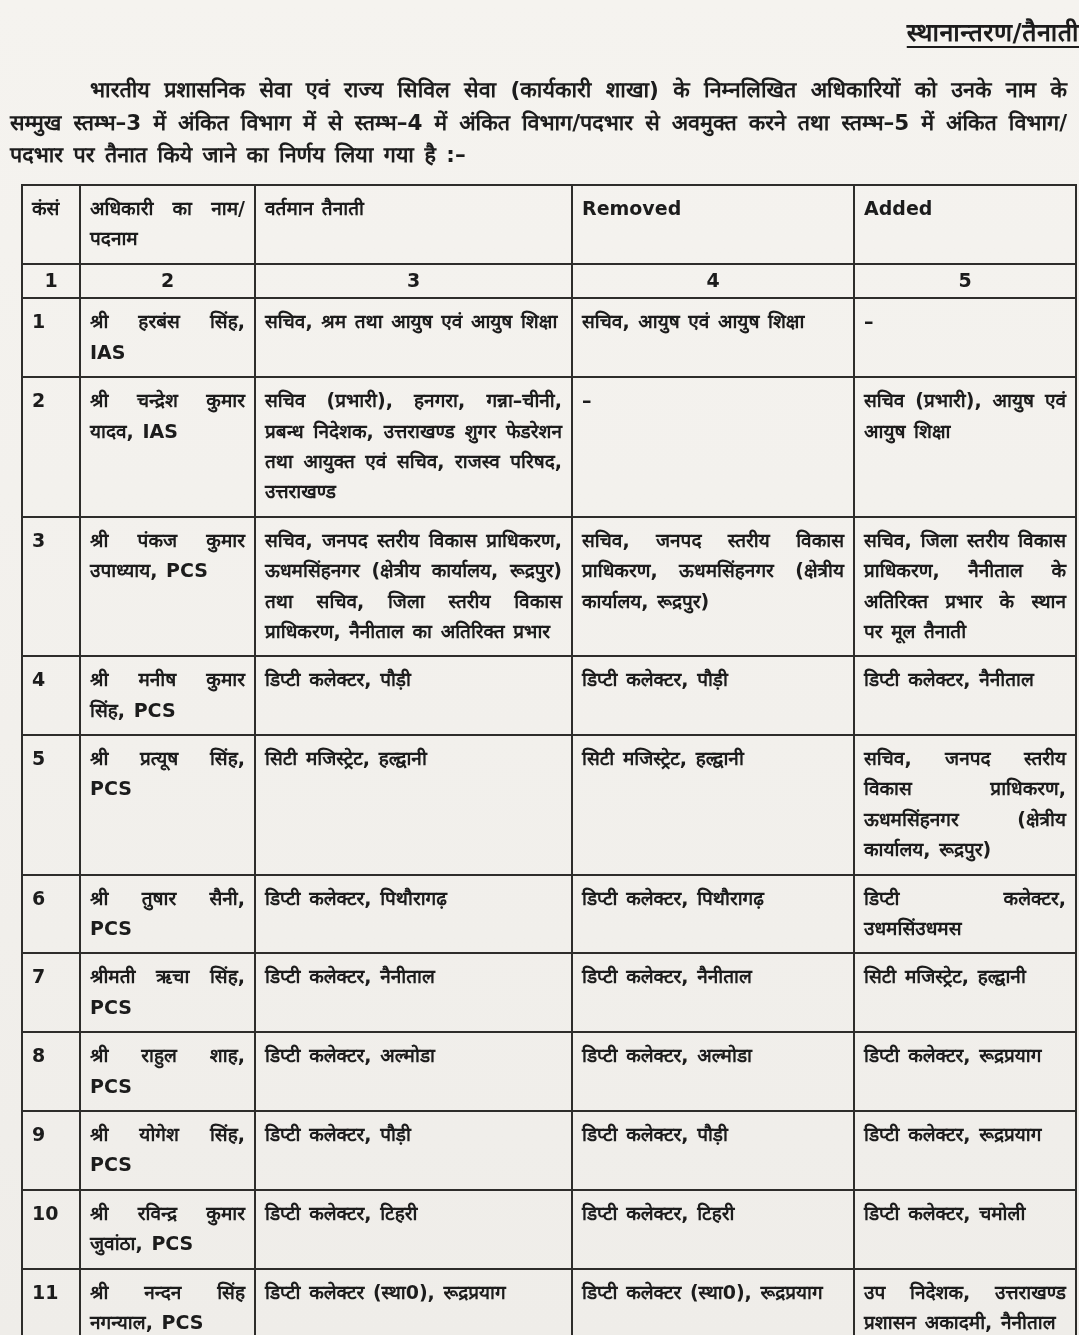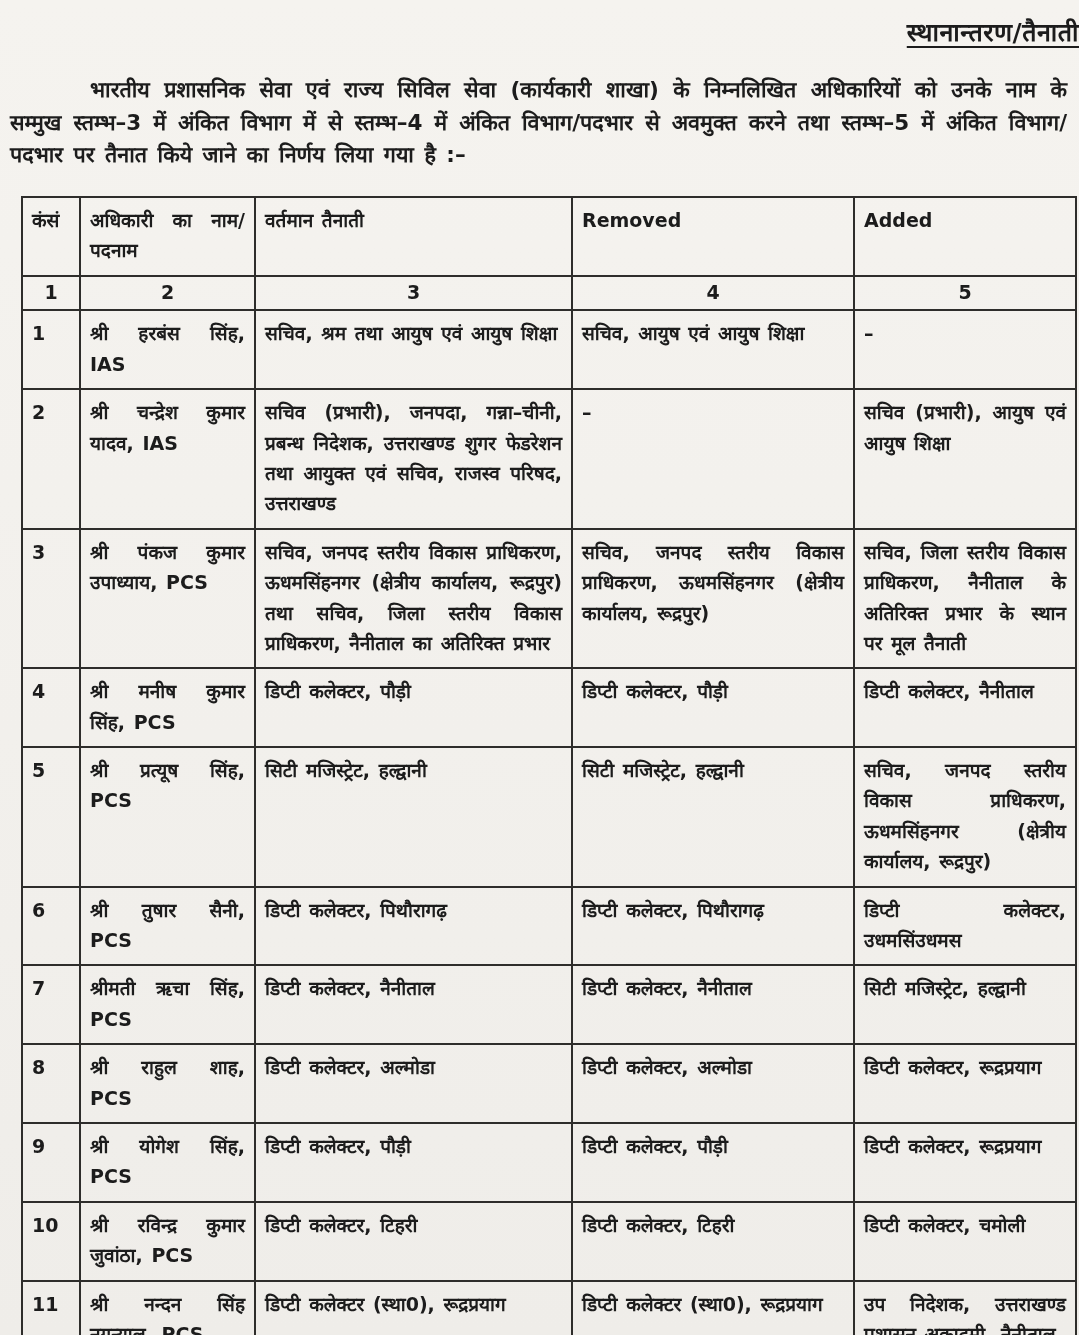--- a/index.html
+++ b/index.html
@@ -19,21 +19,21 @@
   .title{
     margin:14px 0 0 0;
     text-align:right;
     font-size:25px;
     font-weight:bold;
     text-decoration:underline;
     text-underline-offset:5px;
     letter-spacing:.5px;
   }
   .intro{
-    margin:26px 12px 24px 10px;
+    margin:26px 12px 12px 10px;
     font-size:21.5px;
     font-weight:bold;
     line-height:1.52;
     text-align:justify;
     text-indent:80px;
     word-spacing:3px;
   }
   table.transfer-table{
     border-collapse:collapse;
     margin-left:21px;
@@ -102,21 +102,21 @@
         <tr>
           <td class="c-sno">1</td>
           <td>श्री हरबंस सिंह, IAS</td>
           <td>सचिव, श्रम तथा आयुष एवं आयुष शिक्षा</td>
           <td>सचिव, आयुष एवं आयुष शिक्षा</td>
           <td class="c-dash">–</td>
         </tr>
         <tr>
           <td class="c-sno">2</td>
           <td>श्री चन्द्रेश कुमार यादव, IAS</td>
-          <td>सचिव (प्रभारी), जनपदा, गन्ना–चीनी, प्रबन्ध निदेशक, उत्तराखण्ड शुगर फेडरेशन तथा आयुक्त एवं सचिव, राजस्व परिषद, उत्तराखण्ड</td>
+          <td>सचिव (प्रभारी), हनगरा, गन्ना–चीनी, प्रबन्ध निदेशक, उत्तराखण्ड शुगर फेडरेशन तथा आयुक्त एवं सचिव, राजस्व परिषद, उत्तराखण्ड</td>
           <td class="c-dash">–</td>
           <td>सचिव (प्रभारी), आयुष एवं आयुष शिक्षा</td>
         </tr>
         <tr>
           <td class="c-sno">3</td>
           <td>श्री पंकज कुमार उपाध्याय, PCS</td>
           <td>सचिव, जनपद स्तरीय विकास प्राधिकरण, ऊधमसिंहनगर (क्षेत्रीय कार्यालय, रूद्रपुर) तथा सचिव, जिला स्तरीय विकास प्राधिकरण, नैनीताल का अतिरिक्त प्रभार</td>
           <td>सचिव, जनपद स्तरीय विकास प्राधिकरण, ऊधमसिंहनगर (क्षेत्रीय कार्यालय, रूद्रपुर)</td>
           <td>सचिव, जिला स्तरीय विकास प्राधिकरण, नैनीताल के अतिरिक्त प्रभार के स्थान पर मूल तैनाती</td>
         </tr>

